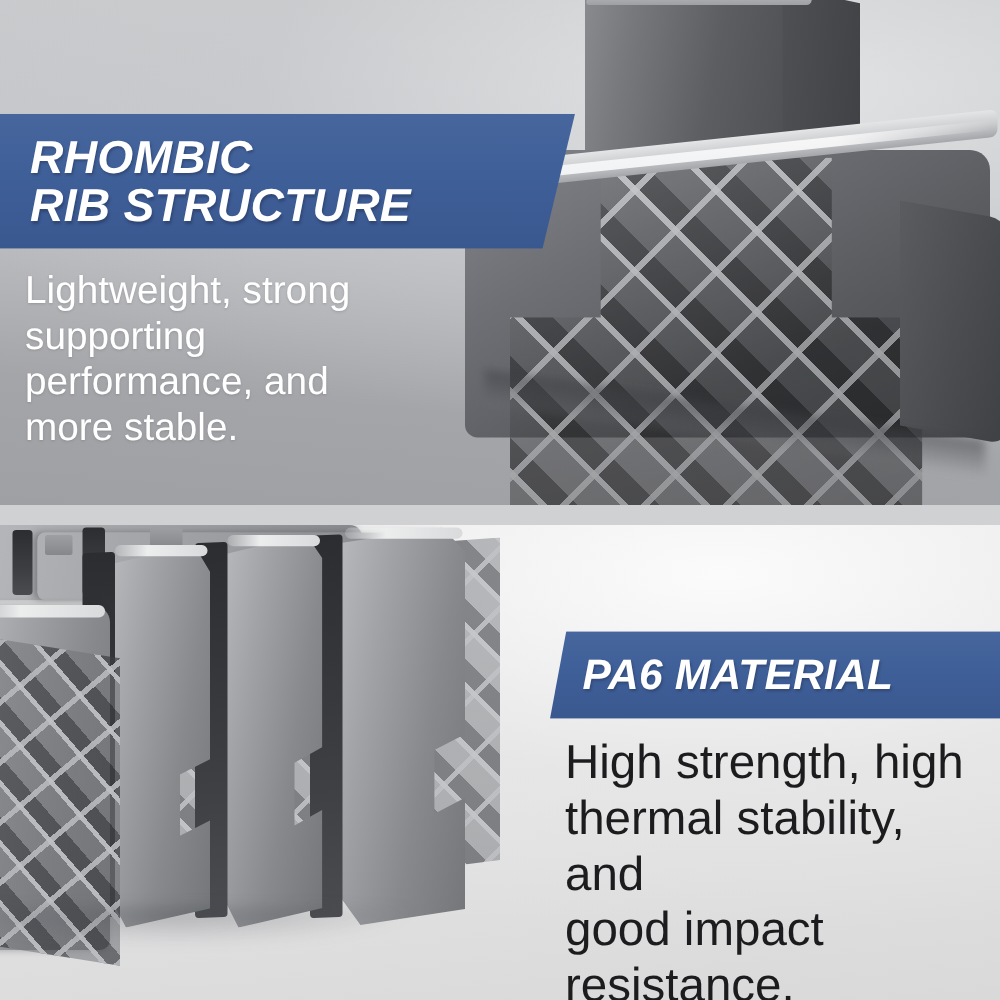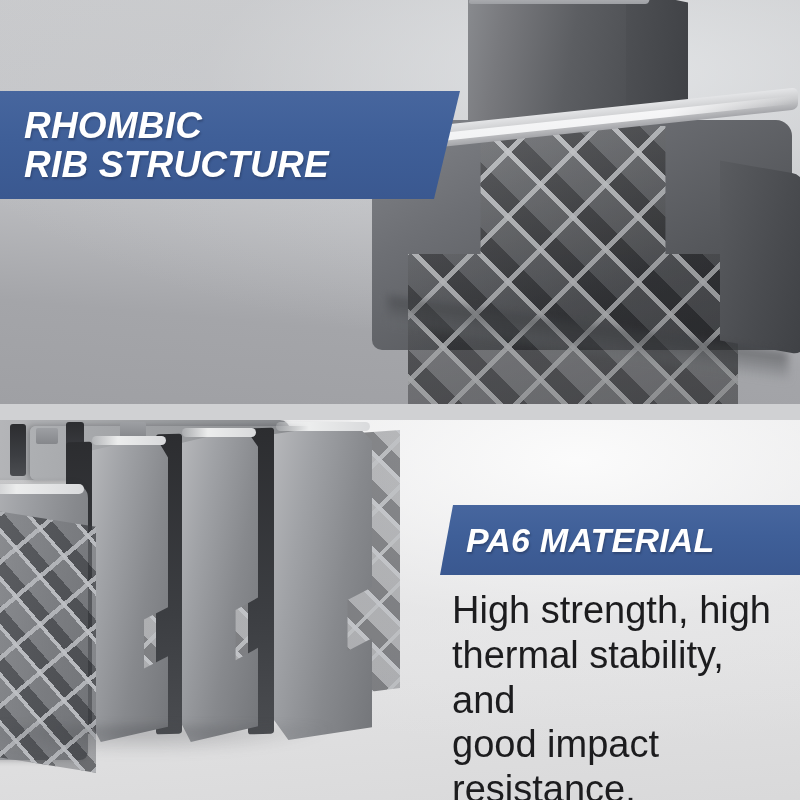--- a/index.html
+++ b/index.html
@@ -316,20 +316,24 @@
         <div class="ptop-rimlight"></div>
         <div class="tbar-bottom-shadow"></div>
       </div>
     </div>
 
     <div class="banner banner-top">
       <div class="banner-title">RHOMBIC
 RIB STRUCTURE</div>
     </div>
 
+    <div class="body-text body-top">Lightweight, strong
+supporting
+performance, and
+more stable.</div>
   </div>
 
   <div class="panel-bottom">
     <div class="backdrop"></div>
 
     <div class="product-bottom">
 
       <div class="fin" style="left:20px; top:0px; width:300px; height:60px; background:linear-gradient(100deg,#b6b7ba 0%,#9a9c9f 60%,#86888c 100%);"></div>
       <div class="fin" style="left:60px; top:6px; width:330px; height:54px; background:linear-gradient(100deg,#aeb0b3 0%,#949699 60%,#808286 100%);"></div>
       <div class="fin-slot" style="left:40px; top:4px; width:16px; height:52px;"></div>

